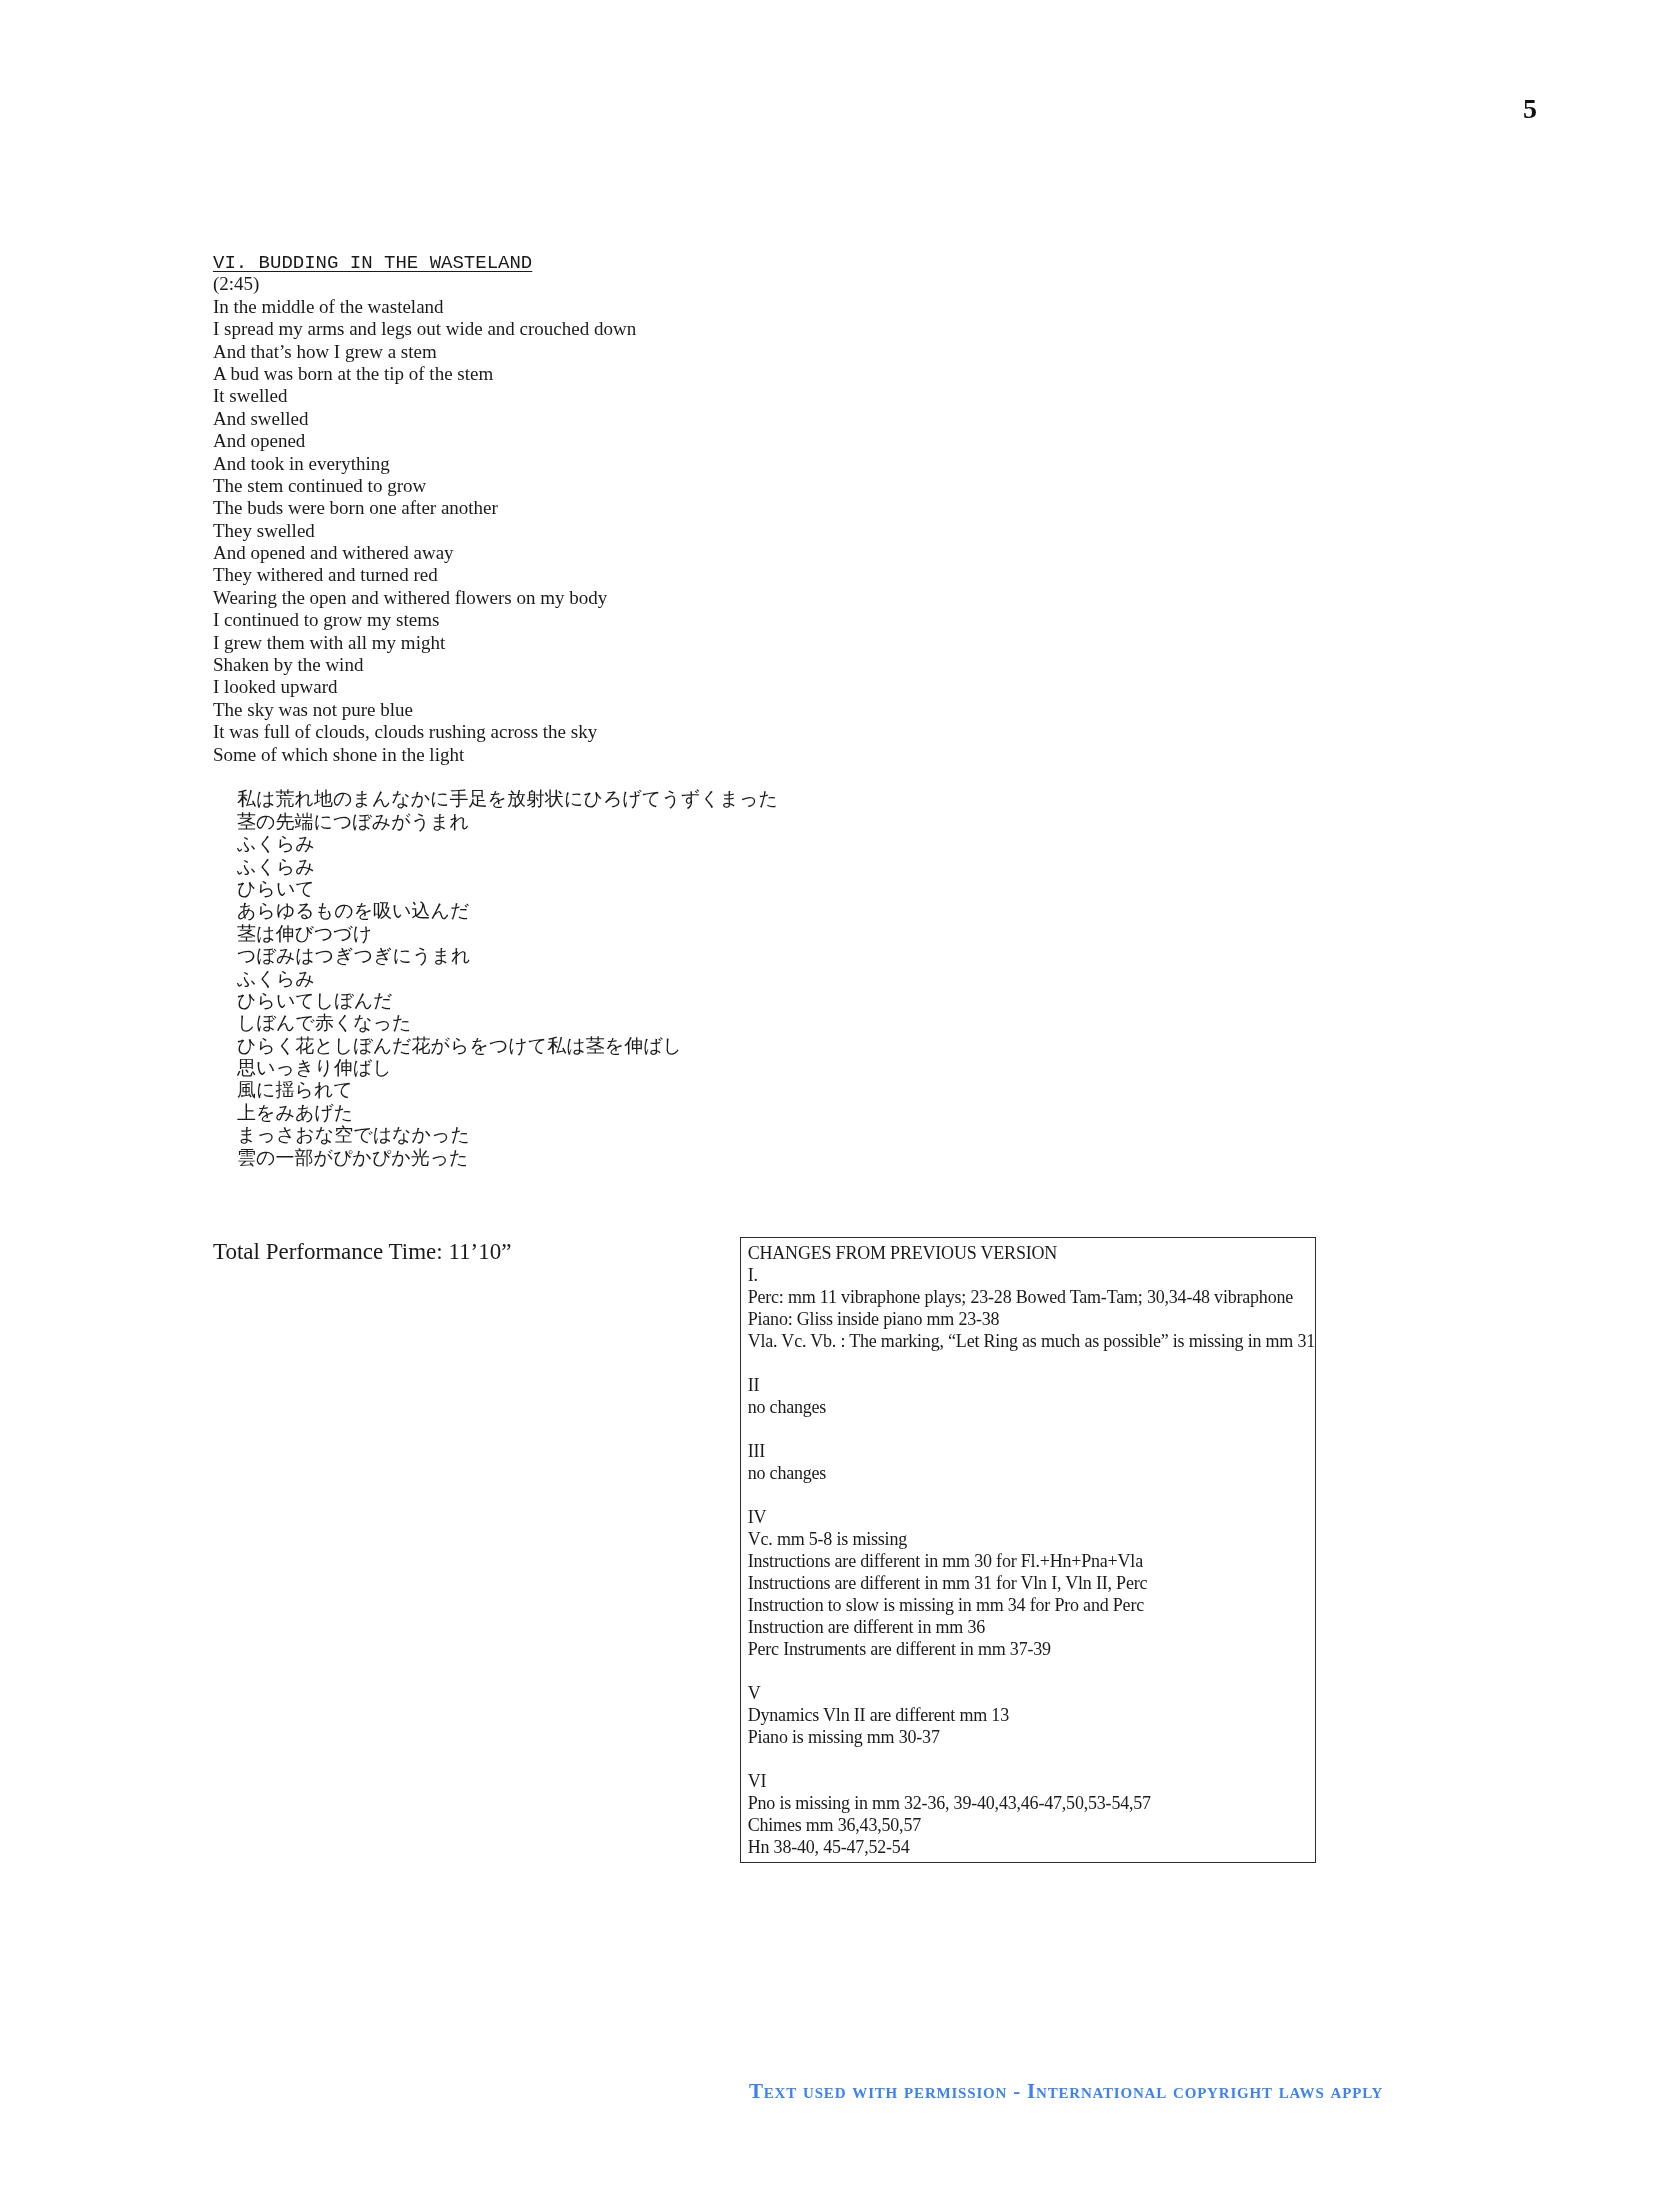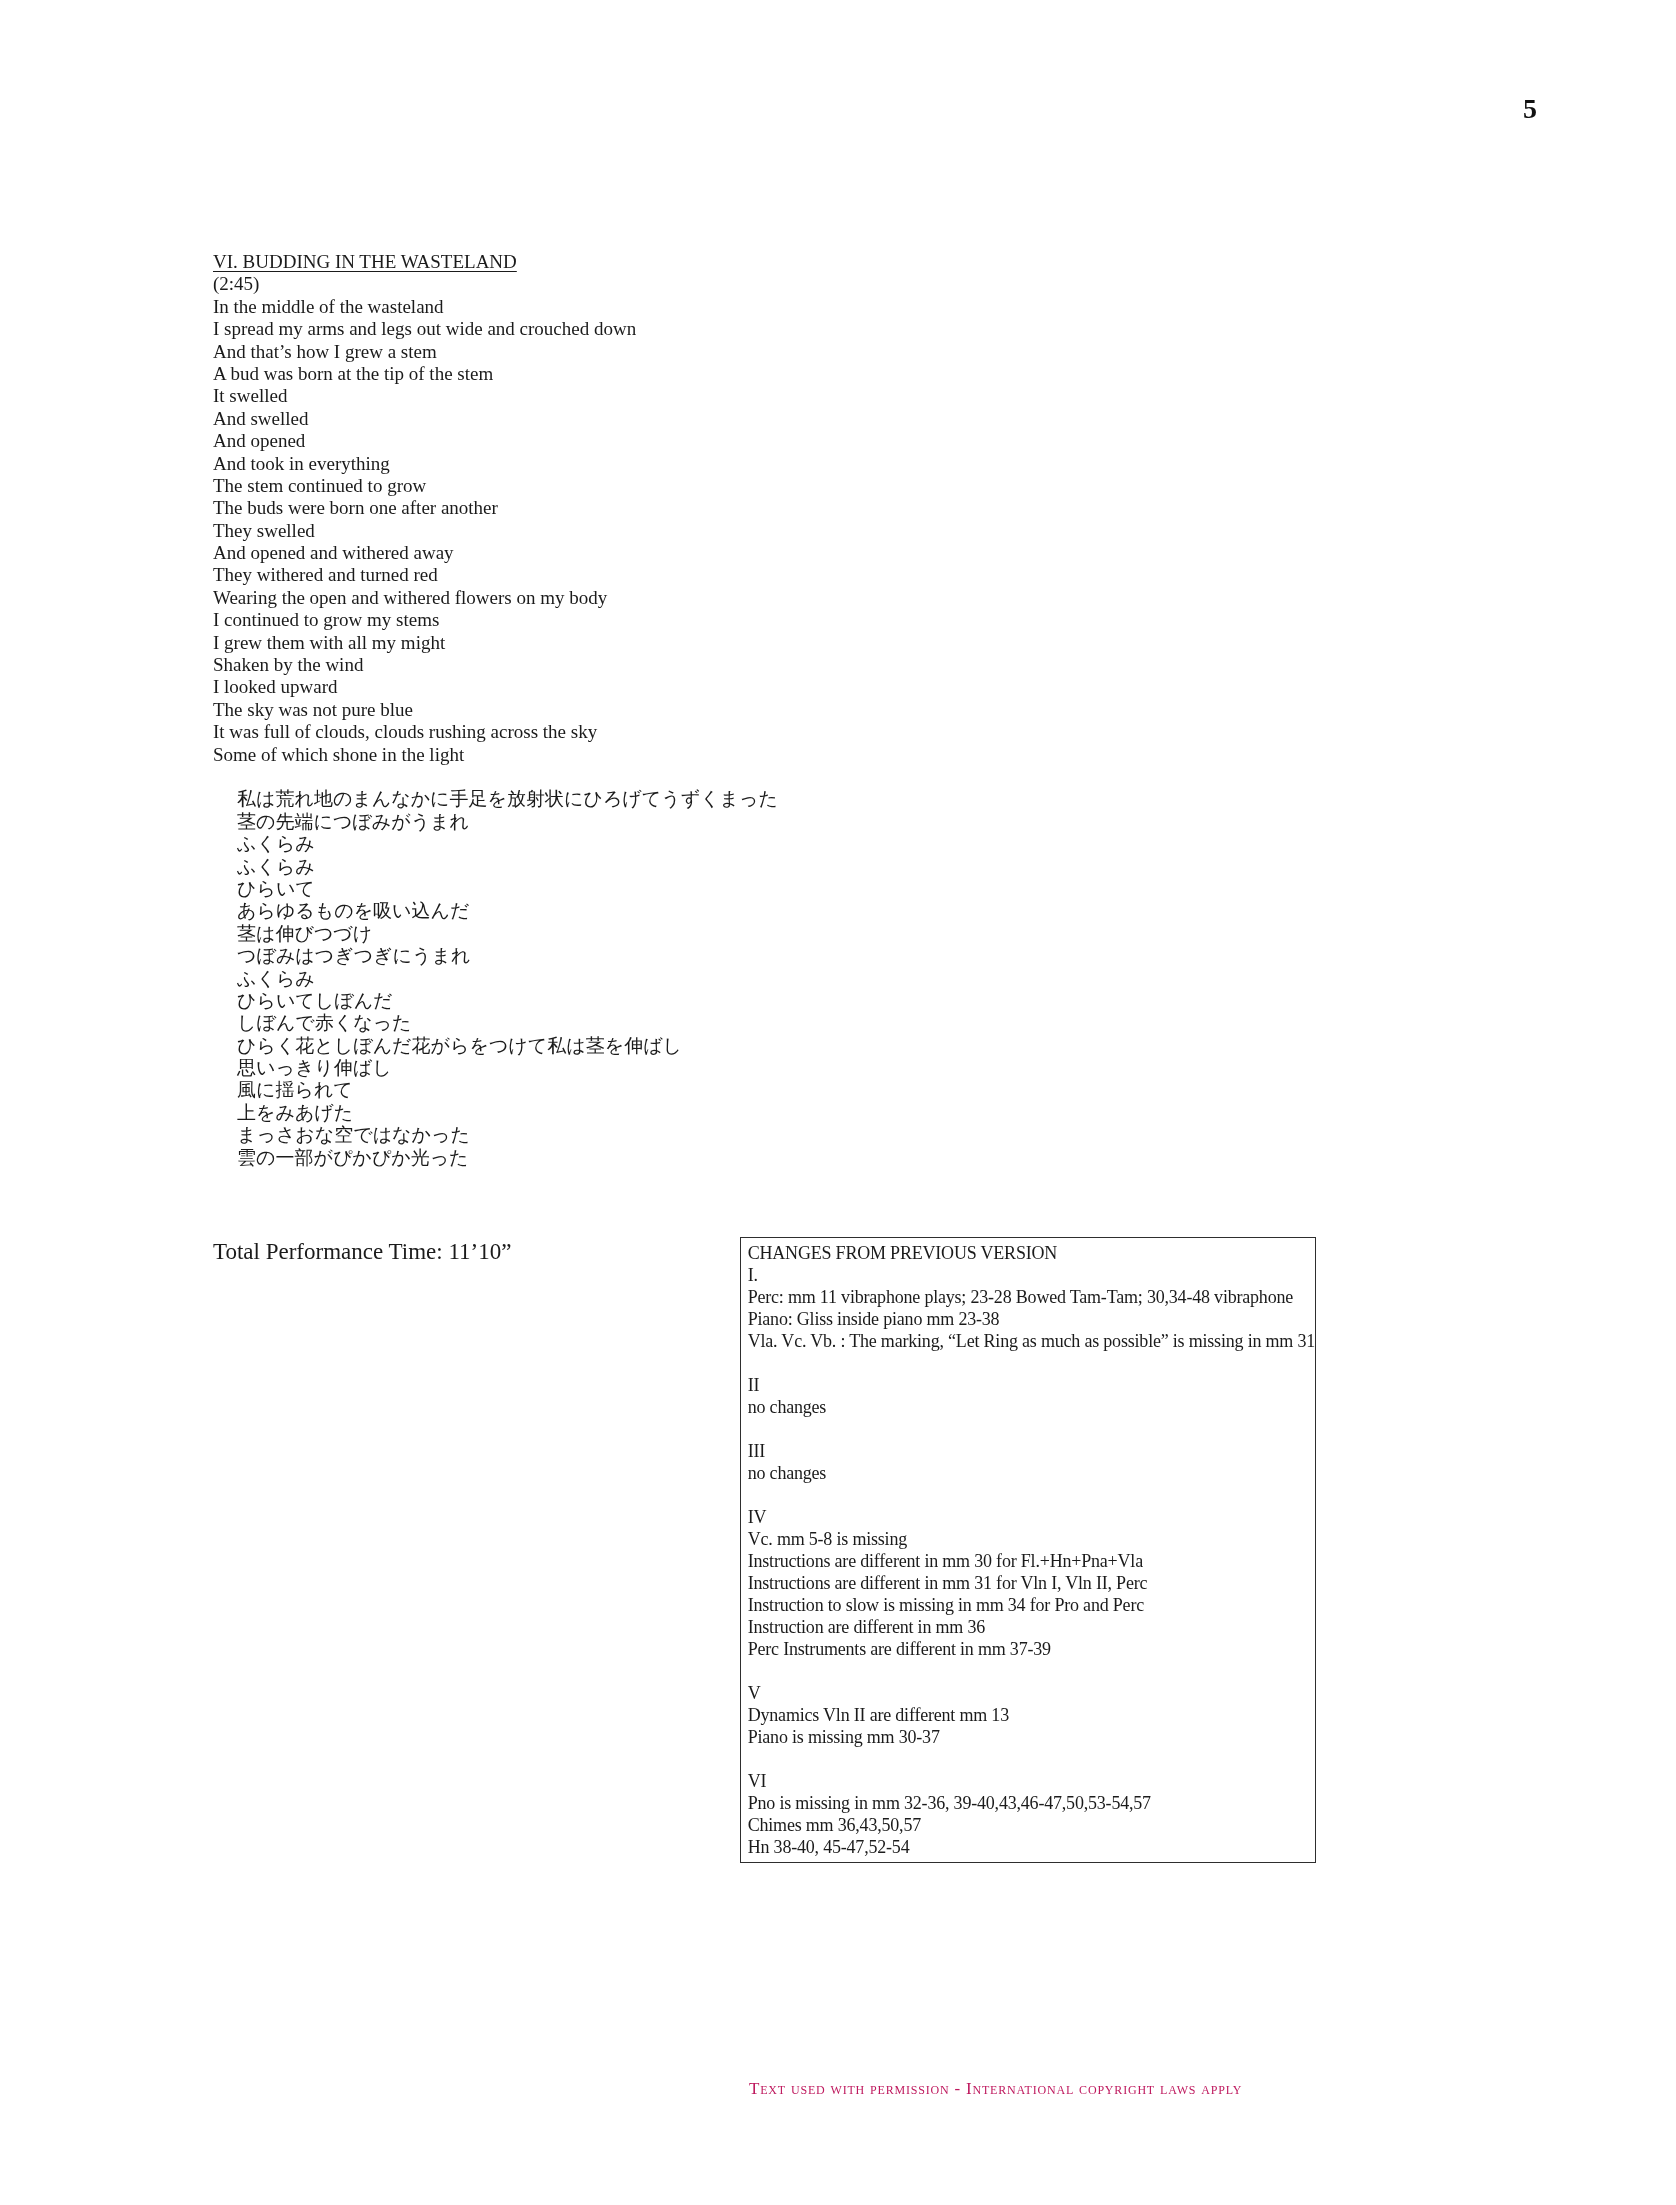--- a/index.html
+++ b/index.html
@@ -33,20 +33,21 @@
     font-size: 19px;
     line-height: 22.4px;
     white-space: nowrap;
   }
   .main-text .line { height: 22.4px; }
   .title-line { height: 22.4px; }
   .title-underline {
     text-decoration: underline;
     text-decoration-thickness: 1.3px;
     text-underline-offset: 3.4px;
+    font-family: Liberation Mono, monospace;
   }
   .jp { font-family: "Liberation Serif", "DejaVu Serif", serif; margin-left: 24px; }
   .total-time {
     position: absolute;
     left: 213px;
     top: 1239px;
     font-size: 23px;
     white-space: nowrap;
   }
   .changes-box {
@@ -61,25 +62,25 @@
     font-size: 18px;
     line-height: 22px;
     letter-spacing: -0.2px;
     white-space: nowrap;
   }
   .changes-box .line { height: 22px; }
   .footer {
     position: absolute;
     left: 749px;
     top: 2079px;
-    font-size: 17px;
-    font-weight: normal;
+    font-size: 21px;
+    font-weight: bold;
     font-variant: small-caps;
     letter-spacing: 0.8px;
-    color: #be185d;
+    color: #3b82f6;
     white-space: nowrap;
   }
   .blank { visibility: hidden; }
 </style>
 </head>
 <body>
 
 <div class="page">
 
   <div class="page-number">5</div>

